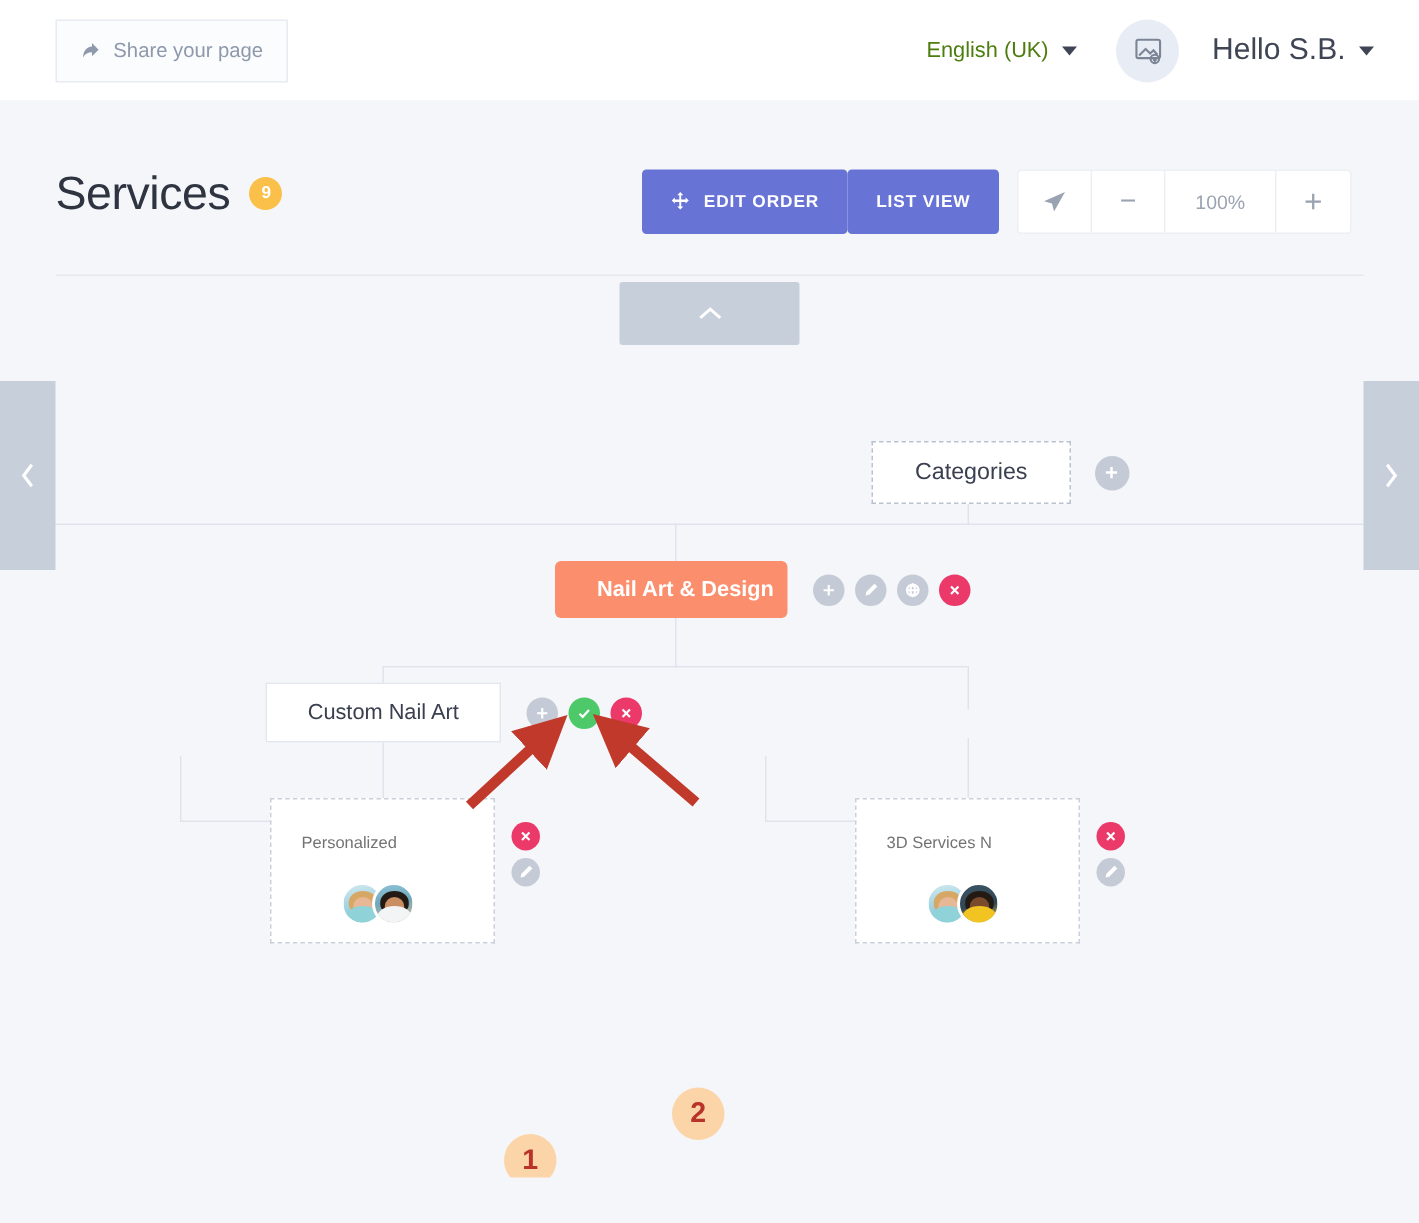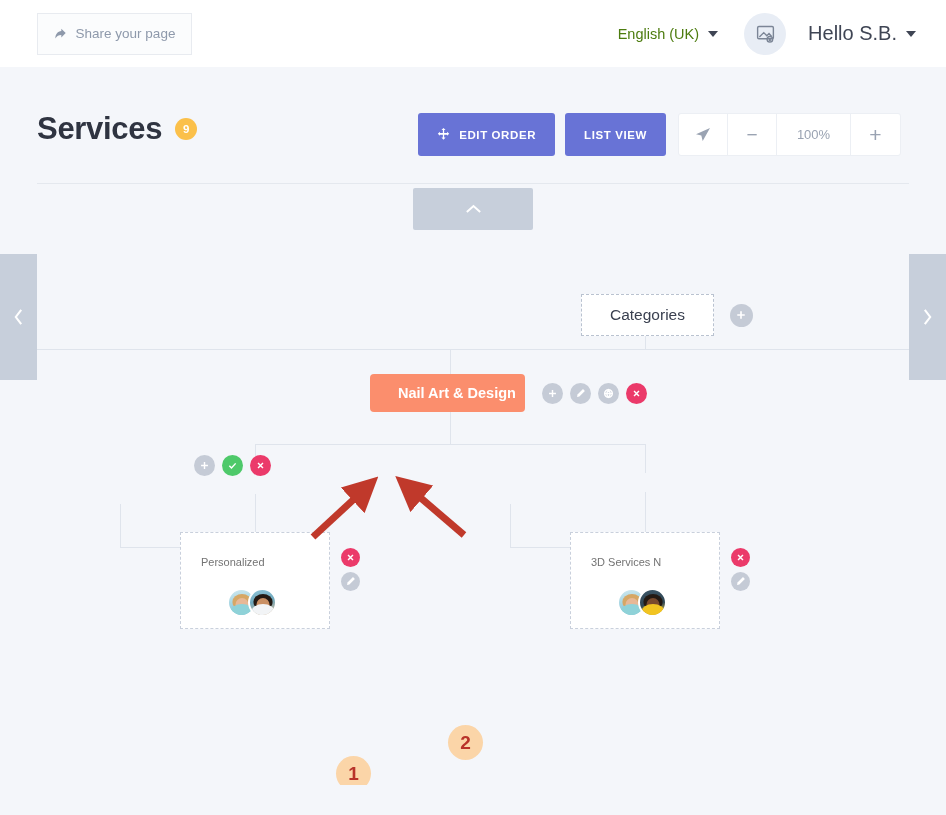--- a/index.html
+++ b/index.html
@@ -53,40 +53,40 @@
 
   
   .page-head {
     position: absolute; left: 0; top: 67px; width: 946px; height: 117px;
     background: #f4f6fa;
   }
   .title-row {
     position: absolute; left: 37px; top: 44px;
     display: flex; align-items: center; gap: 13px;
   }
-  .title { font-size: 31px; color: #2f3441; font-weight: 700; letter-spacing:-.3px;text-align:right;}
+  .title { font-size: 31px; color: #2f3441; font-weight: 400; letter-spacing:-.3px;text-align:right;}
   .badge-count {
     background: #fbc04a; color: #ffffff;
     border-radius: 11px; min-width: 22px; height: 22px;
     font-size: 11.5px; font-weight: 700;
     display: flex; align-items: center; justify-content: center;
     padding: 0 7px;
   }
   .toolbar {
     position: absolute; right: 45px; top: 46px;
     display: flex; align-items: stretch; height: 43px;
   }
   .btn-primary {
     background: #6873d6; color: #fff; border: none;
     font-size: 11.5px; font-weight: 700; letter-spacing: .6px;
     border-radius: 3px; padding: 10px 19px; cursor: pointer;
     display: flex; align-items: center; gap: 9px;
     font-family: "Liberation Sans", sans-serif;
   }
-  .btn-primary.second { margin-left: 10px; }
+  .btn-primary.second { }
   .move-icon { width: 13px; height: 13px; fill: #fff; display:block; }
   .zoomgrp {
     margin-left: 12px; display: flex; background: #fff;
     border: 1px solid #eceff4; border-radius: 3px; overflow: hidden;
   }
   .zcell {
     display: flex; align-items: center; justify-content: center;
     border-right: 1px solid #eceff4; cursor: pointer;
     color: #9aa3b2; font-size: 13px;
   }
@@ -346,20 +346,21 @@
   <div class="node-row" style="left:581px; top:50px;">
     <div class="cat-box">Categories</div>
     <div class="cat-plus">
       <svg viewBox="0 0 16 16">
           <path d="M8 3v10M3 8h10"></path>
         </svg>
     </div>
   </div>
 
   <div class="node-row" style="left:177px; top:211px;">
+    <input class="edit-input" placeholder="Category name" value="Custom Nail Art" style="">
     <div class="edit-actions">
       <div class="act grey">
         <svg viewBox="0 0 16 16">
             <path d="M8 3v10M3 8h10"></path>
           </svg>
       </div>
       <div class="act green">
         <svg viewBox="0 0 16 16">
             <path d="M3.4 8.4l3.1 3.1 6.1-6.6"></path>
           </svg>

